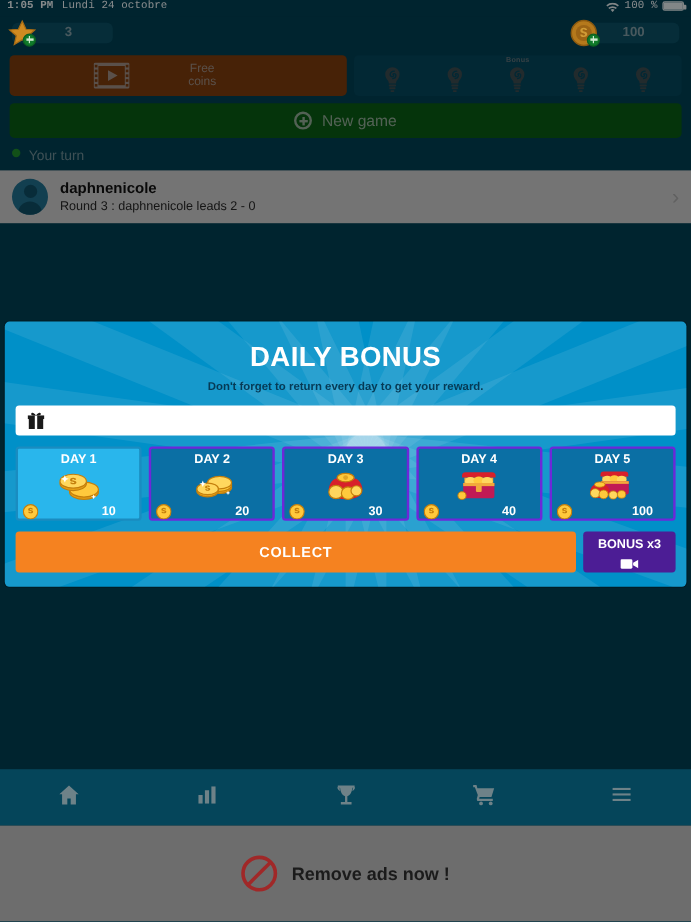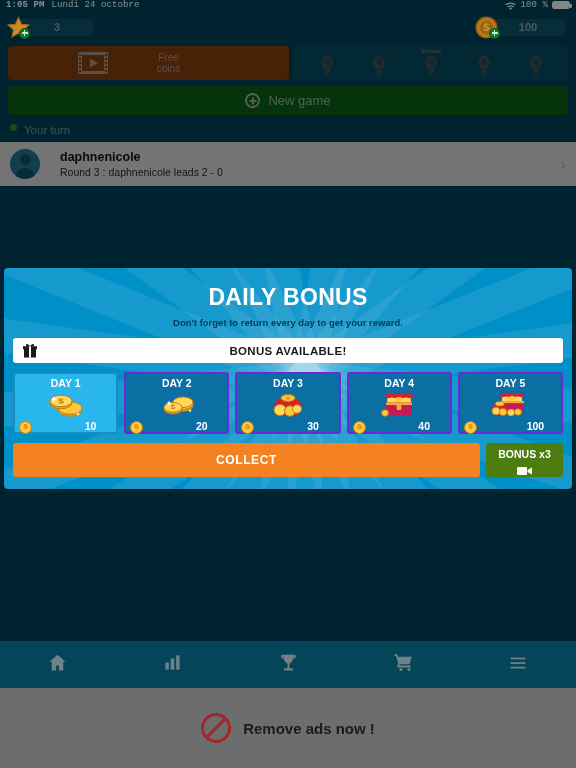--- a/index.html
+++ b/index.html
@@ -110,21 +110,21 @@
   
   .yourturn {
     padding: 9px 10px 6px 10px; display: flex; align-items: flex-start; gap: 7px;
     color: #6c8b93; font-size: 11.5px;
   }
   .greendot { width: 7px; height: 7px; border-radius: 50%; background: #1f8a2a; }
 
   
   .player {
     height: 44px; background: #c9c9c9; display: flex; align-items: center;
-    padding: 0 10px; gap: 20px; position: relative;
+    padding: 0 10px; gap: 10px; position: relative;
   }
   .avatar {
     width: 30px; height: 30px; border-radius: 50%; background: #1f6d8a;
     position: relative; overflow: hidden; flex: 0 0 auto;
   }
   .avatar::before {
     content:""; position:absolute; width: 11px; height: 11px; border-radius:50%;
     background:#0f4c63; left: 9.5px; top: 5px;
   }
   .avatar::after {
@@ -196,21 +196,21 @@
     width: 100%; text-align: center; color: #fff; font-size: 10.5px; font-weight: bold;
     padding-left: 6px;
   }
   .actions { display: flex; gap: 6px; margin-top: 9px; }
   .collect {
     flex: 1; height: 34px; background: #f58220; border-radius: 3px;
     display: flex; align-items: center; justify-content: center;
     color: #fff; font-size: 12px; font-weight: bold; letter-spacing: .6px;
   }
   .bonusx3 {
-    width: 77px; height: 34px; background: #4d7c0f; border-radius: 3px;
+    width: 77px; height: 34px; background: #4c1d95; border-radius: 3px;
     display: flex; flex-direction: column; align-items: center; justify-content: center;
     gap: 2px;
   }
   .bonusx3 .t { color: #fff; font-size: 10.5px; font-weight: bold; }
   .cam { width: 15px; height: 10px; }
 
   
   .bottomnav {
     position: absolute; left: 0; bottom: 80px; width: 576px; height: 47px;
     background: #05455a; display: flex; align-items: center;
@@ -415,21 +415,20 @@
 
       <div class="avail">
         <span class="gift">
           <svg viewBox="0 0 14 15" width="14" height="15">
               <rect x="1" y="5.5" width="12" height="9" fill="#1a1a1a"></rect>
               <rect x="0" y="3.2" width="14" height="3" fill="#1a1a1a"></rect>
               <rect x="6" y="3.2" width="2" height="11.3" fill="#fff"></rect>
               <path d="M7 3.2C5.6 1.6 4.4.6 3.4 1.2c-1 .6-.4 2 1.1 2zM7 3.2c1.4-1.6 2.6-2.6 3.6-2 1 .6.4 2-1.1 2z" fill="#1a1a1a"></path>
             </svg>
         </span>
-        <span class="t">BONUS AVAILABLE!</span>
       </div>
 
       <div class="days">
 
         <div class="day active">
           <div class="dlabel">DAY 1</div>
           <div class="art">
             <svg viewBox="0 0 42 28" width="42" height="28">
               <ellipse cx="25" cy="20" rx="12" ry="6.2" fill="#e8a317" stroke="#c47f0c" stroke-width="1"></ellipse>
               <ellipse cx="25" cy="18" rx="12" ry="6.2" fill="#ffc93c" stroke="#c47f0c" stroke-width="1"></ellipse>

